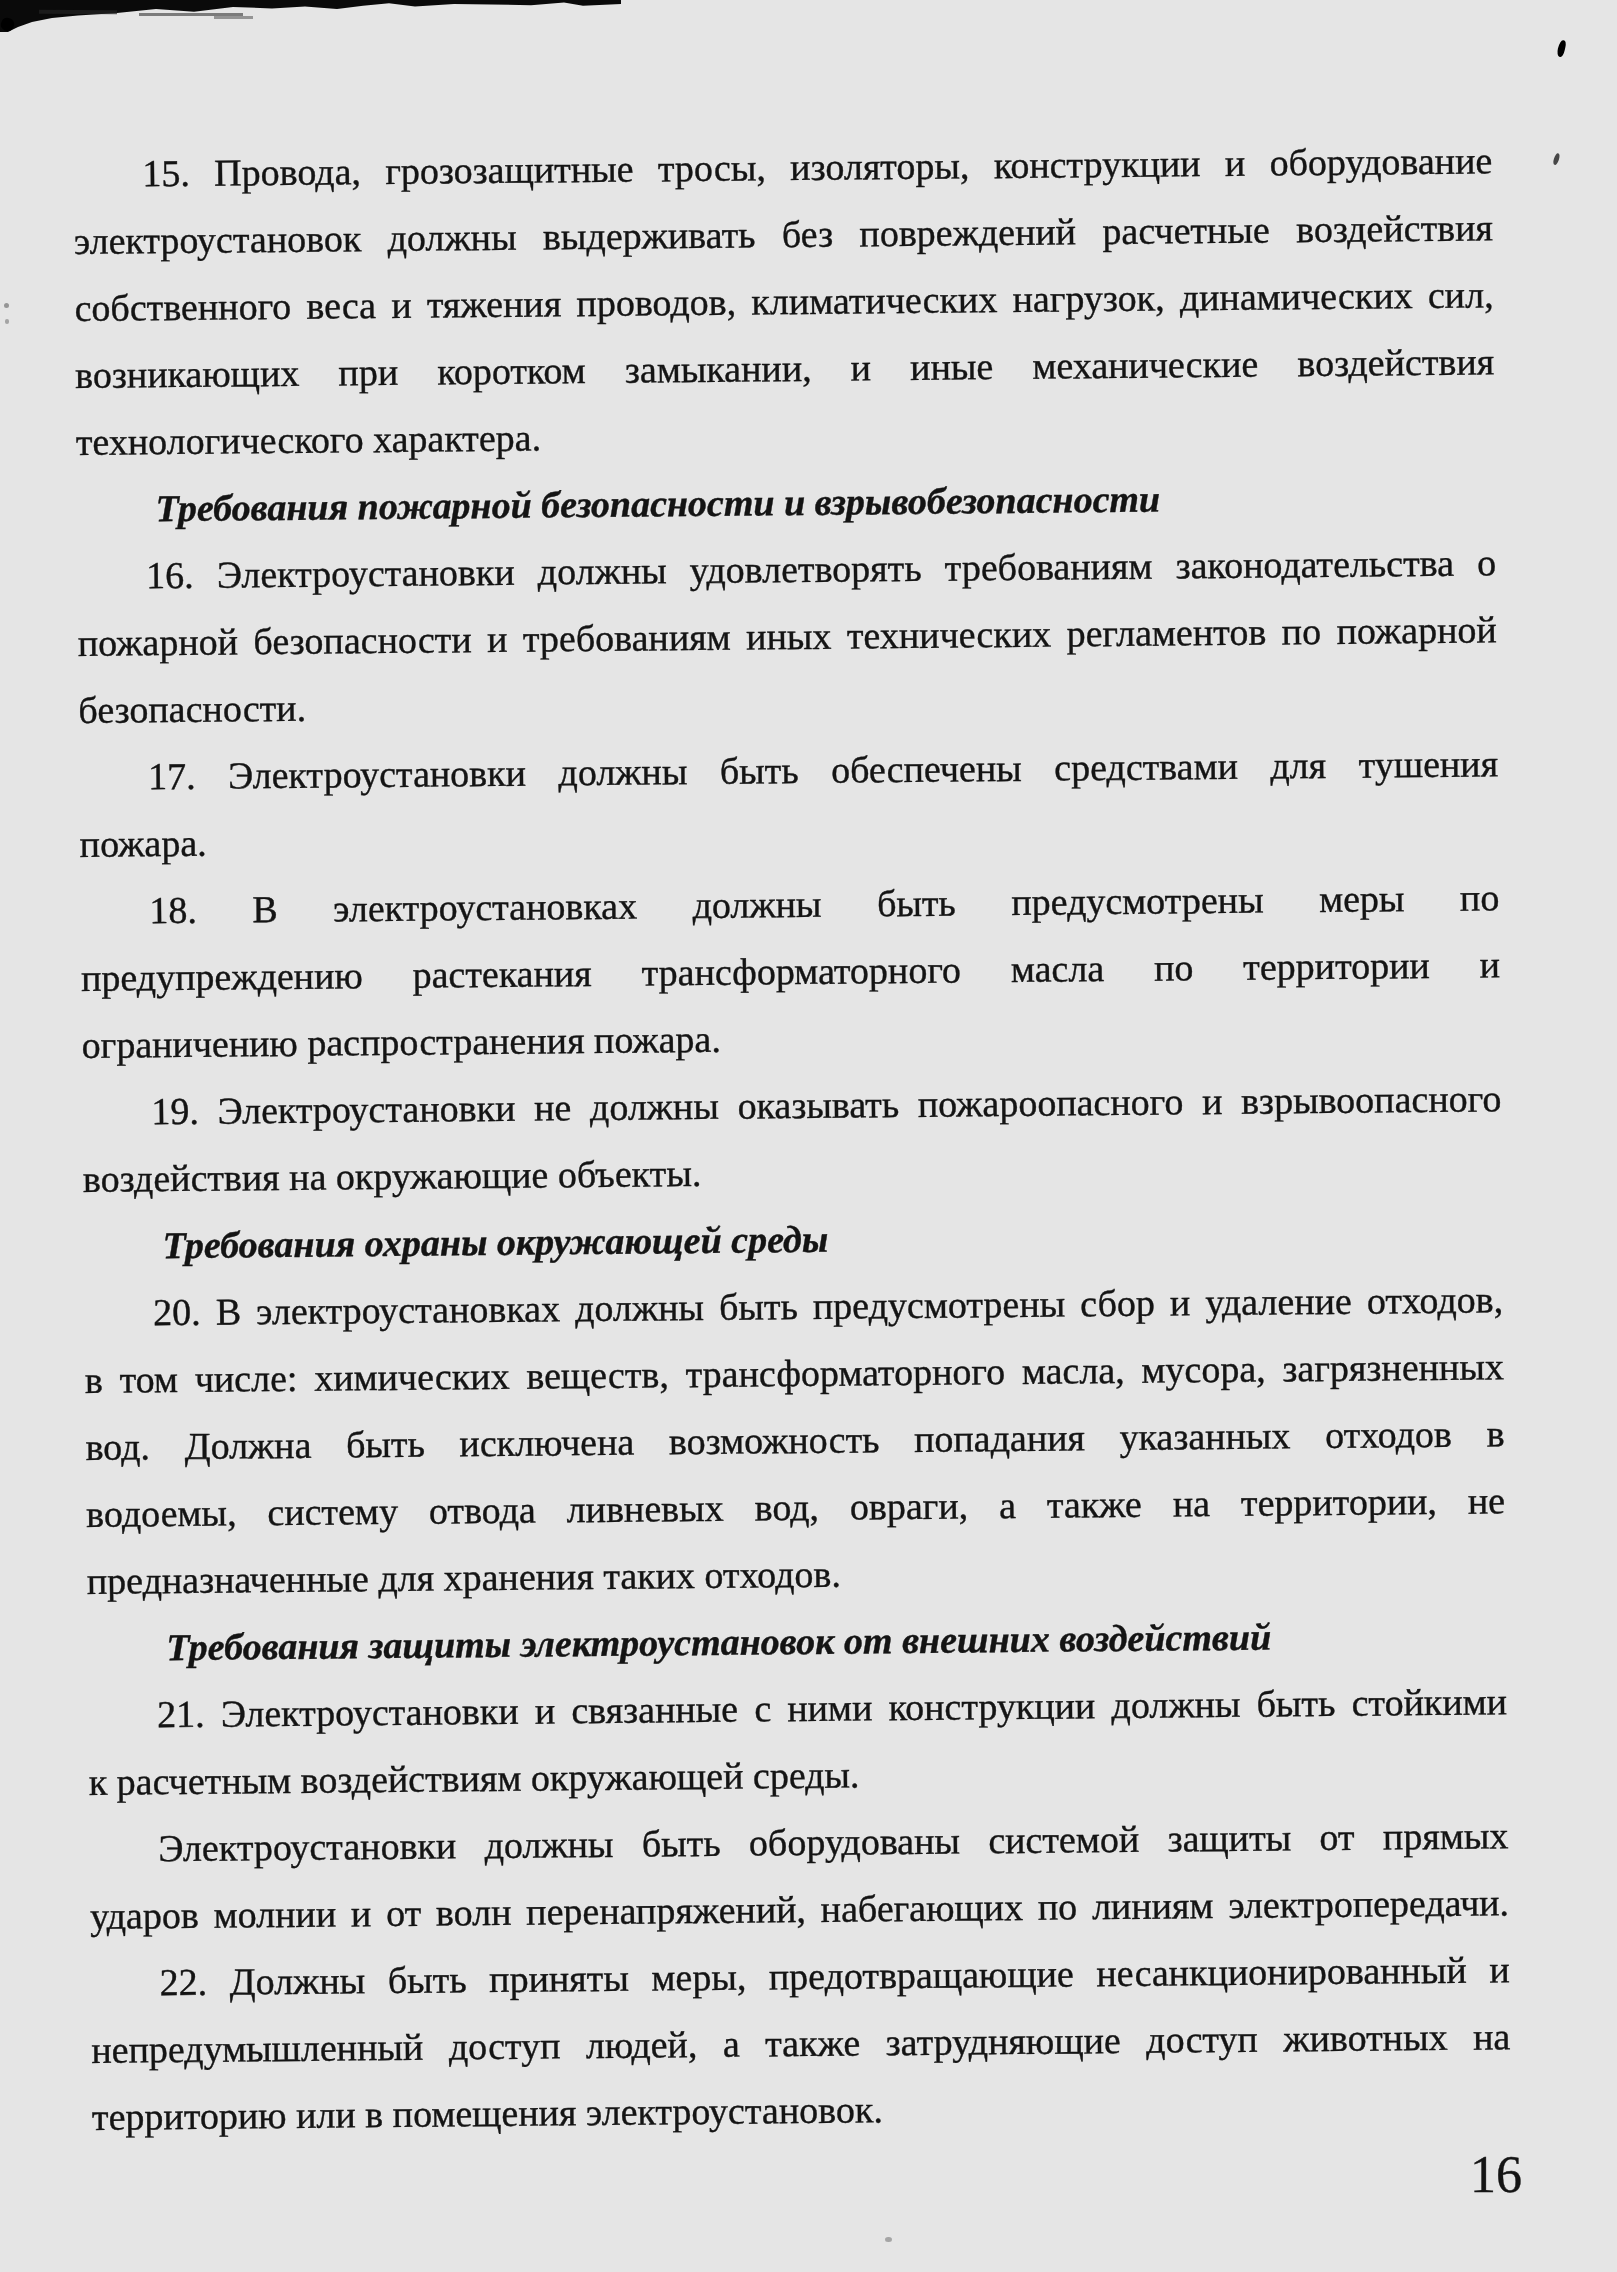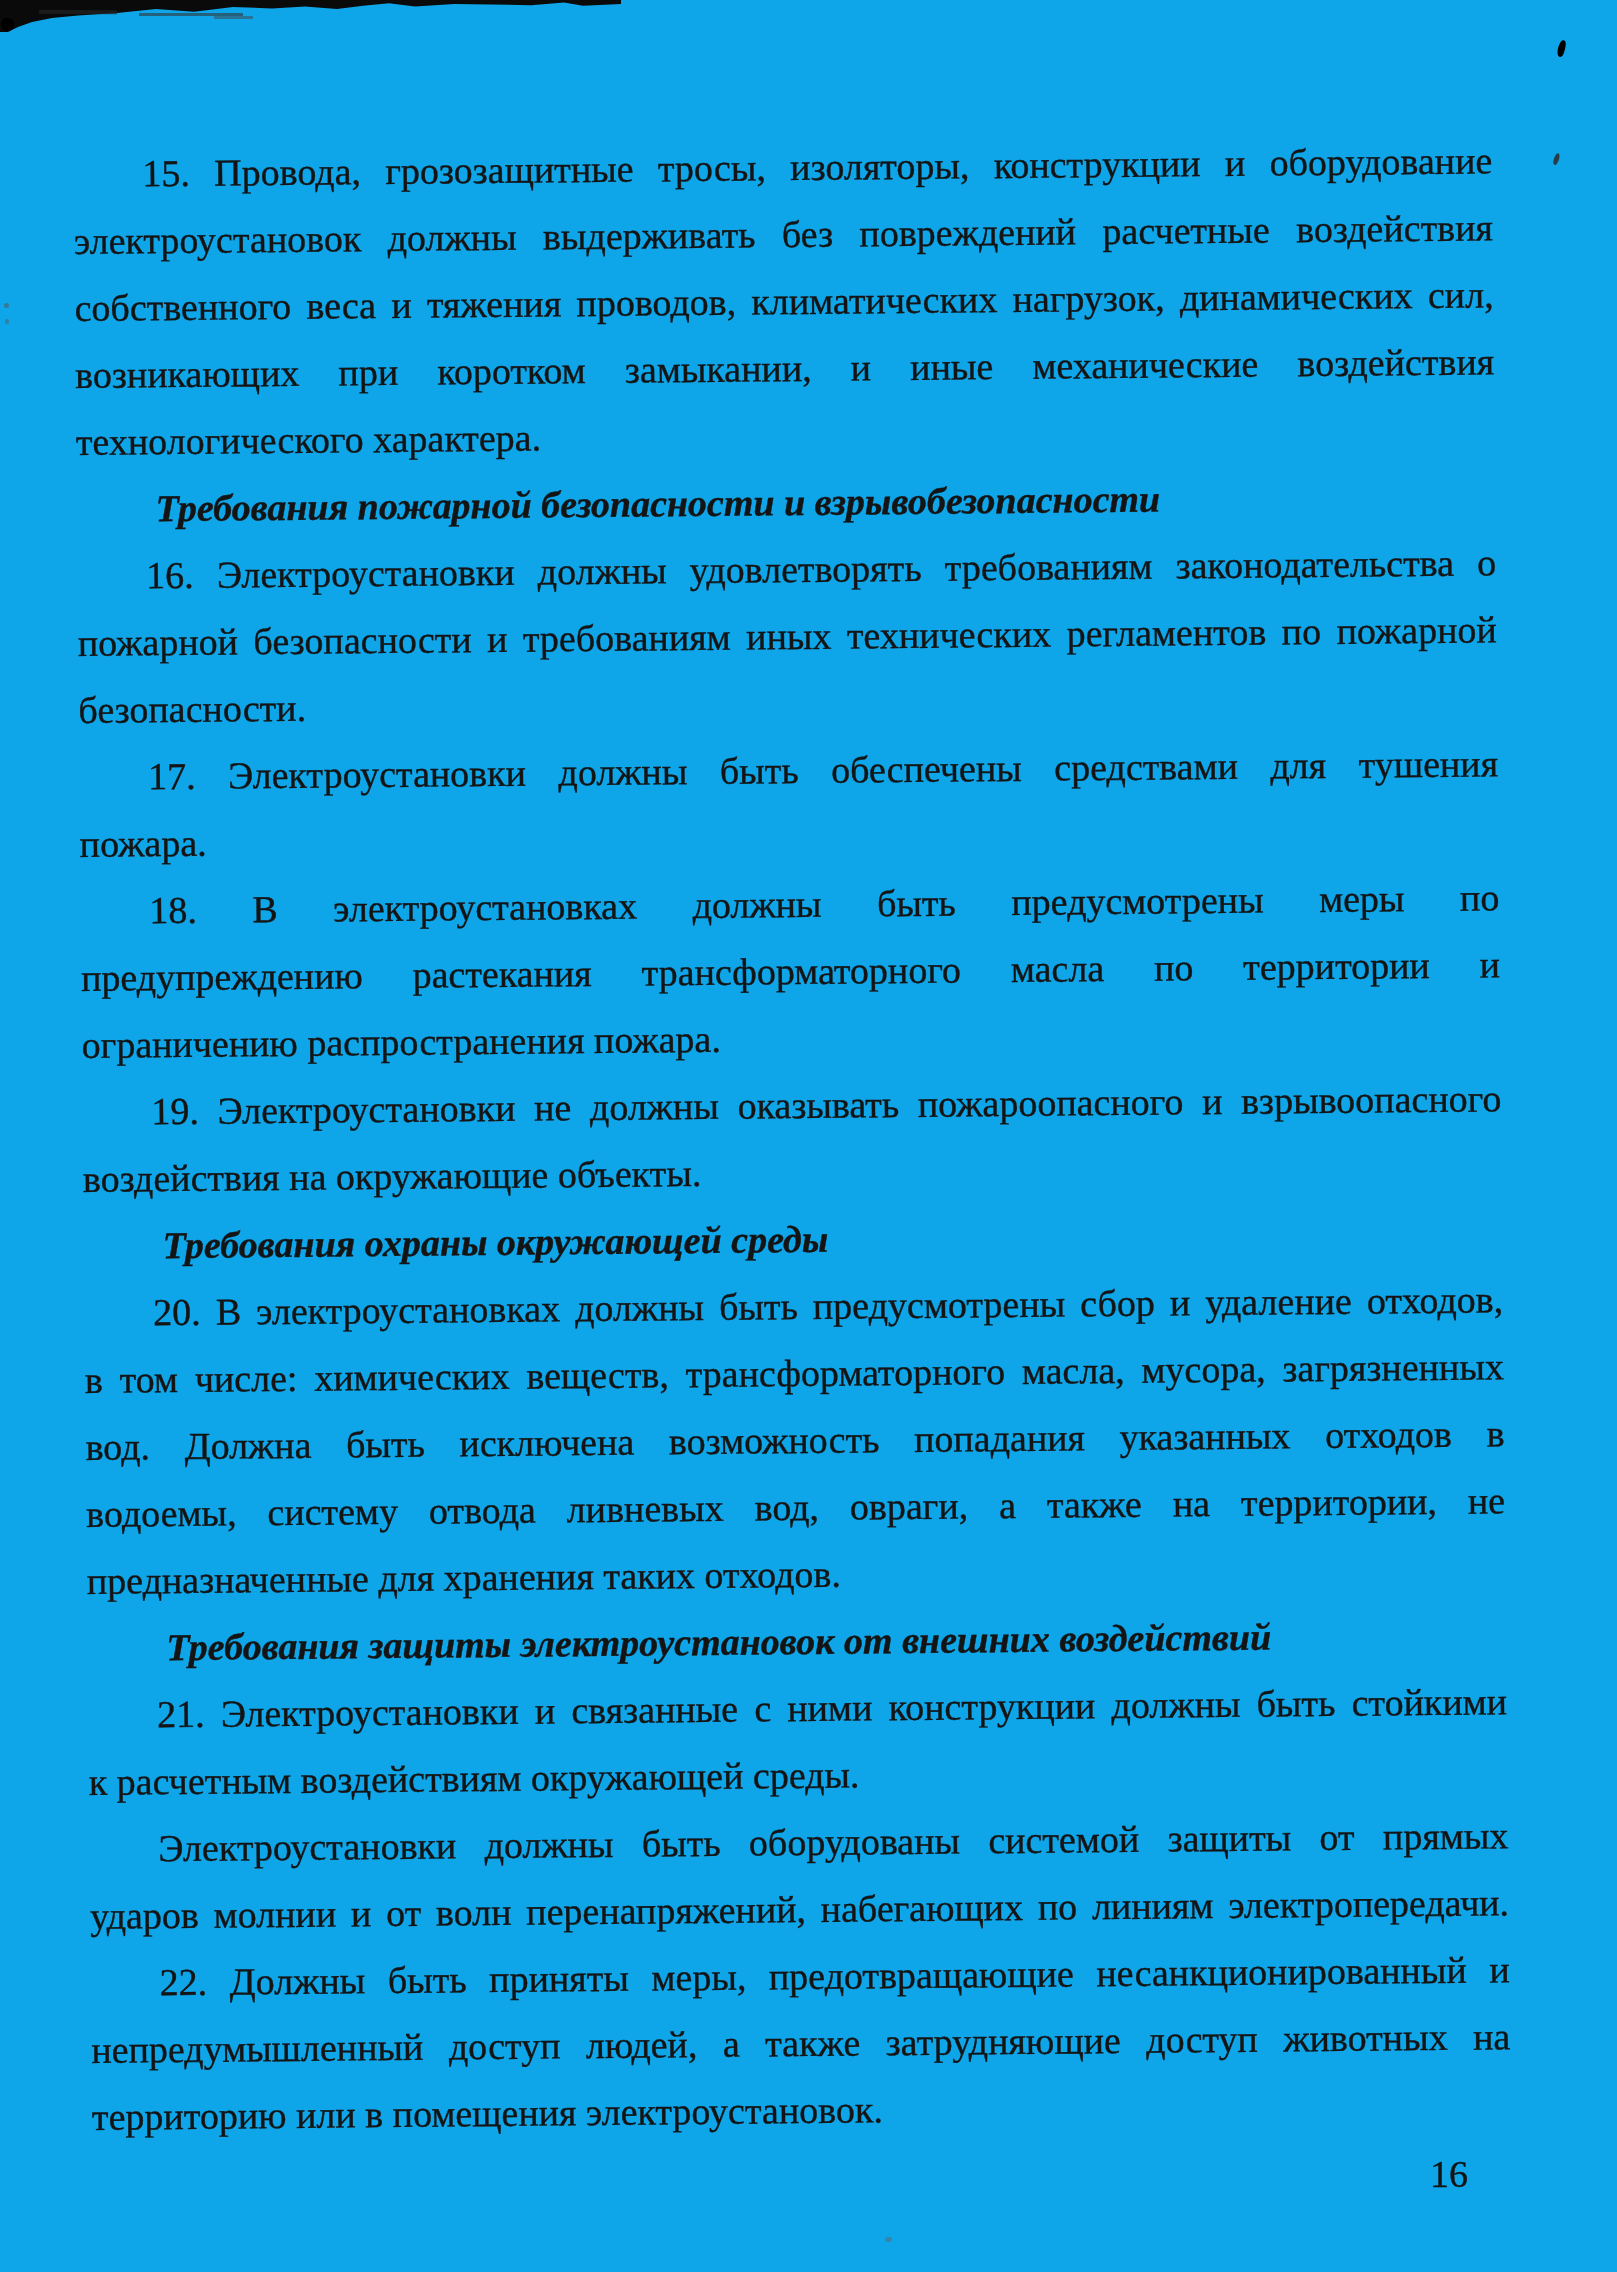--- a/index.html
+++ b/index.html
@@ -4,21 +4,21 @@
 <style>
   html, body {
     margin: 0;
     padding: 0;
     background: #ffffff;
   }
   .page {
     position: relative;
     width: 1617px;
     height: 2273px;
-    background: #0ea5e9;
+    background: #e5e5e5;
     overflow: hidden;
     font-family: "Liberation Serif", "DejaVu Serif", serif;
     color: #141414;
   }
   
   .content {
     position: absolute;
     left: 73px;
     top: 141px;
     width: 1419px;
@@ -41,23 +41,23 @@
   .first { text-indent: 69px; }
   .last { text-align: left; text-align-last: left; }
   .heading-line {
     font-weight: 700;
     font-style: italic;
     padding-left: 79px;
     text-align: left;
   }
   .page-number {
     position: absolute;
-    left: 1430px;
+    left: 1470px;
     top: 2141px;
-    font-size: 38px;
+    font-size: 52px;
     line-height: 67px;
     -webkit-text-stroke: 0.4px #161616;
   }
   
   .artifact-bar {
     position: absolute;
     left: 0; top: 0;
     width: 622px; height: 32px;
     background: #0a0a0a;
     clip-path: polygon(0 0, 621px 0, 621px 3.9px, 583px 5.8px, 564px 2.6px, 531px 5.2px,

